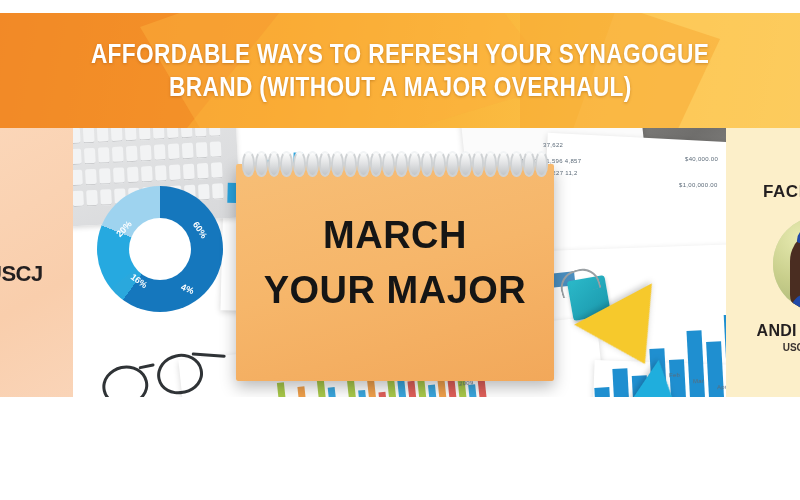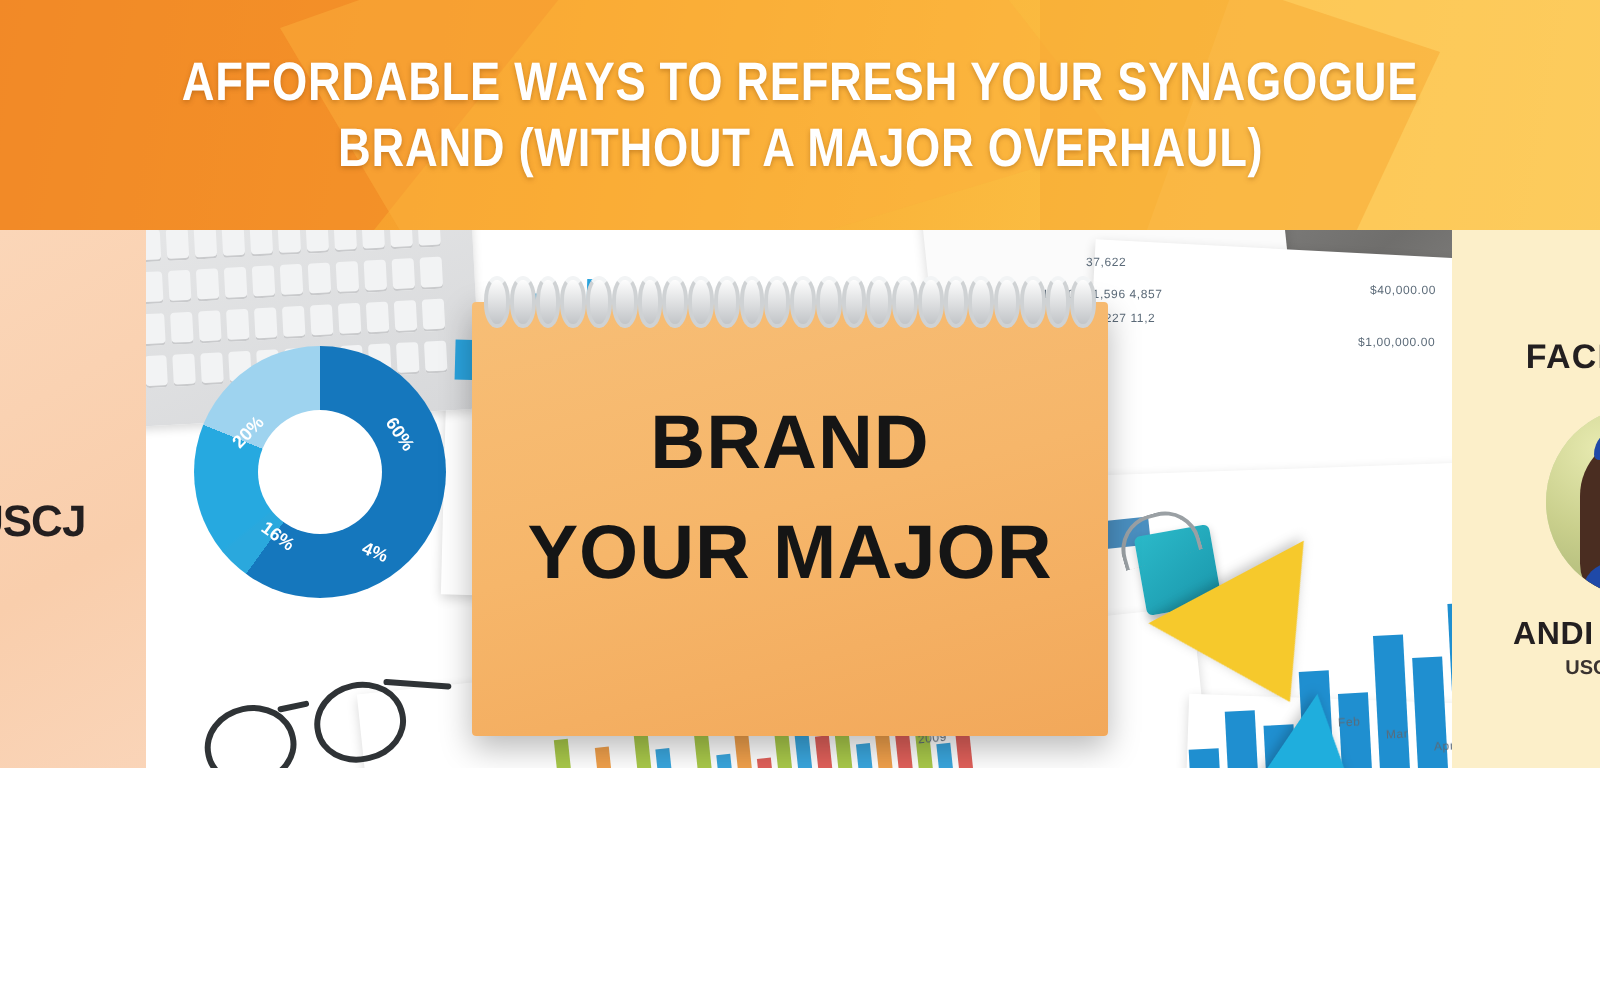--- a/index.html
+++ b/index.html
@@ -9,20 +9,21 @@
   }
   body {
     font-family: "Liberation Sans", sans-serif;
   }
   .canvas {
     position: relative;
     width: 800px;
     height: 384px;
     overflow: hidden;
     background: #F6A02B;
+    margin-top: 13px;
   }
 
   
   .bg-base {
     position: absolute;
     inset: 0;
     background: linear-gradient(100deg, #F4932C 0%, #F8A82F 34%, #FBBE43 66%, #F9C958 100%);
   }
   .facet {
     position: absolute;
@@ -678,21 +679,21 @@
         <div class="coil"></div>
         <div class="coil"></div>
         <div class="coil"></div>
         <div class="coil"></div>
         <div class="coil"></div>
         <div class="coil"></div>
         <div class="coil"></div>
         <div class="coil"></div>
       </div>
     <div class="notepad-text">
-      <div>BRAND</div>
+      <div>MARCH</div>
       <div>YOUR MAJOR</div>
     </div>
   </div>
 
   <div class="right-panel"></div>
   <div class="facilitator-block">
     <div class="facil-label">FACILITATOR</div>
     <div class="avatar">
       <div class="av-bg"></div>
       <div class="av-hair"></div>

